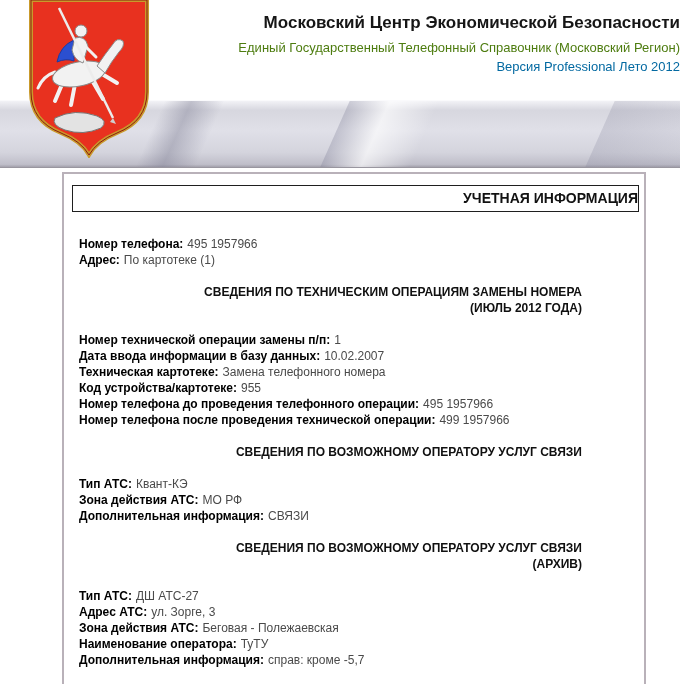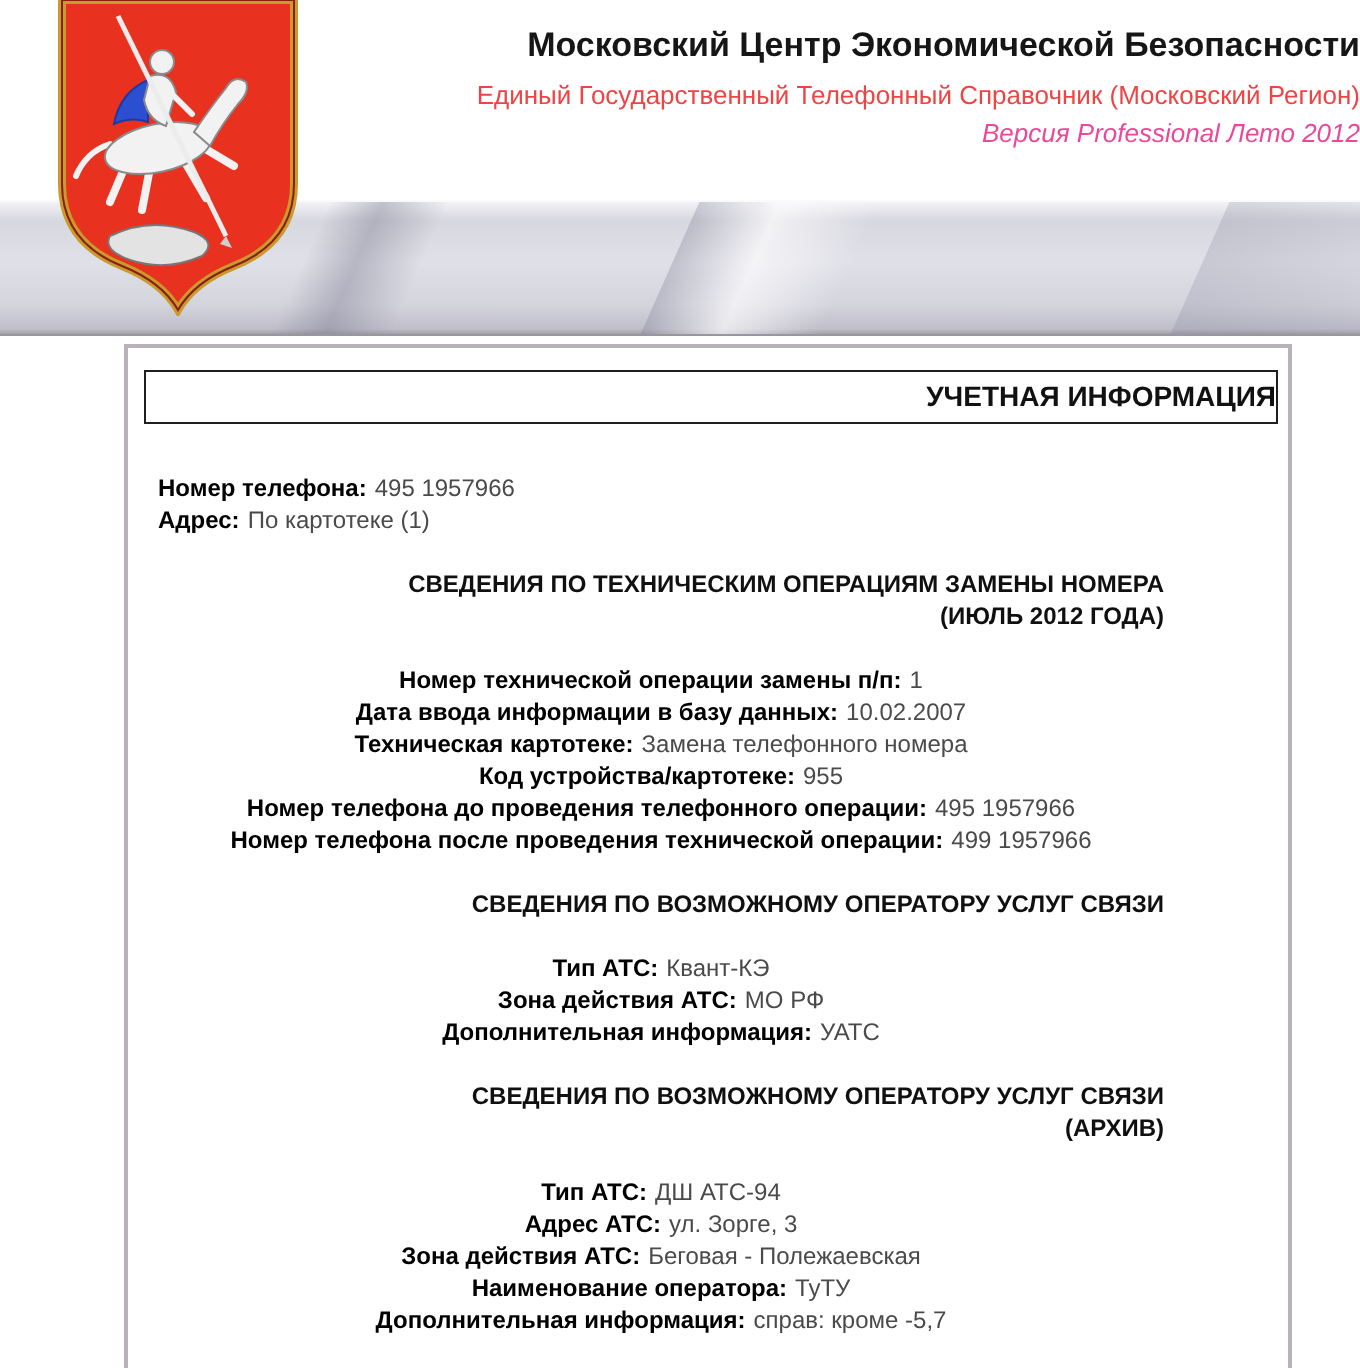--- a/index.html
+++ b/index.html
@@ -22,39 +22,39 @@
     background:linear-gradient(90deg,rgba(115,115,138,0) 0%,rgba(115,115,138,0.38) 45%,rgba(115,115,138,0) 100%);}
   .streak2{left:335px;width:90px;transform:skewX(-24deg);
     background:linear-gradient(90deg,rgba(120,120,145,0.30) 0%,rgba(255,255,255,0.65) 45%,rgba(255,255,255,0) 100%);}
   .streak3{left:600px;width:150px;transform:skewX(-24deg);
     background:linear-gradient(90deg,rgba(120,120,145,0.22) 0%,rgba(120,120,145,0) 100%);}
   
   .logo{position:absolute;top:0;left:25px;width:128px;height:158px;}
   
   .header-text{position:absolute;top:13px;left:158px;width:522px;text-align:right;}
   .app-title{font-size:17px;font-weight:bold;color:#161616;margin-bottom:7px;}
-  .app-subtitle{font-size:13px;color:#ef4444;margin-bottom:4px;}
-  .app-version{font-size:13px;color:#ec4899;font-style:italic;}
+  .app-subtitle{font-size:13px;color:#4d7c0f;margin-bottom:4px;}
+  .app-version{font-size:13px;color:#0369a1;}
   
   .report{
     position:absolute;top:172px;left:62px;width:584px;height:540px;
     box-sizing:border-box;border:2px solid #b9b1b9;background:#ffffff;
   }
   .report-title-box{
     margin:11px 5px 0 8px;height:27px;box-sizing:border-box;
     border:1px solid #1f1f1f;
     text-align:right;font-weight:bold;font-size:14px;line-height:25px;
     color:#111;
   }
   .report-body{
     padding:12px 62px 20px 15px;
     font-size:12px;line-height:16px;
   }
   .group{margin:12px 0 16px 0;}
-  .group + .group, .heading + .group, .group2{margin:16px 0;text-align:center;}
+  .group + .group, .heading + .group, .group2{margin:16px 0;}
   .row .lbl{font-weight:bold;color:#000000;margin-right:4px;}
   .row .val{color:#4a4a4a;}
   .heading{margin:16px 0;text-align:right;font-weight:bold;color:#101010;font-size:12px;line-height:16px;}
 </style>
 </head>
 <body>
 
 <div class="band">
   <div class="streak streak1"></div>
   <div class="streak streak2"></div>
@@ -142,32 +142,32 @@
     </p>
 
     <div class="group group2">
       <div class="row">
         <span class="lbl">Тип АТС:</span><span class="val">Квант-КЭ</span>
       </div>
       <div class="row">
         <span class="lbl">Зона действия АТС:</span><span class="val">МО РФ</span>
       </div>
       <div class="row">
-        <span class="lbl">Дополнительная информация:</span><span class="val">УАТС</span>
+        <span class="lbl">Дополнительная информация:</span><span class="val">СВЯЗИ</span>
       </div>
     </div>
 
     <p class="heading">
       <span>СВЕДЕНИЯ ПО ВОЗМОЖНОМУ ОПЕРАТОРУ УСЛУГ СВЯЗИ</span><br>
       <span>(АРХИВ)</span>
     </p>
 
     <div class="group group2">
       <div class="row">
-        <span class="lbl">Тип АТС:</span><span class="val">ДШ АТС-94</span>
+        <span class="lbl">Тип АТС:</span><span class="val">ДШ АТС-27</span>
       </div>
       <div class="row">
         <span class="lbl">Адрес АТС:</span><span class="val">ул. Зорге, 3</span>
       </div>
       <div class="row">
         <span class="lbl">Зона действия АТС:</span><span class="val">Беговая - Полежаевская</span>
       </div>
       <div class="row">
         <span class="lbl">Наименование оператора:</span><span class="val">ТуТУ</span>
       </div>

